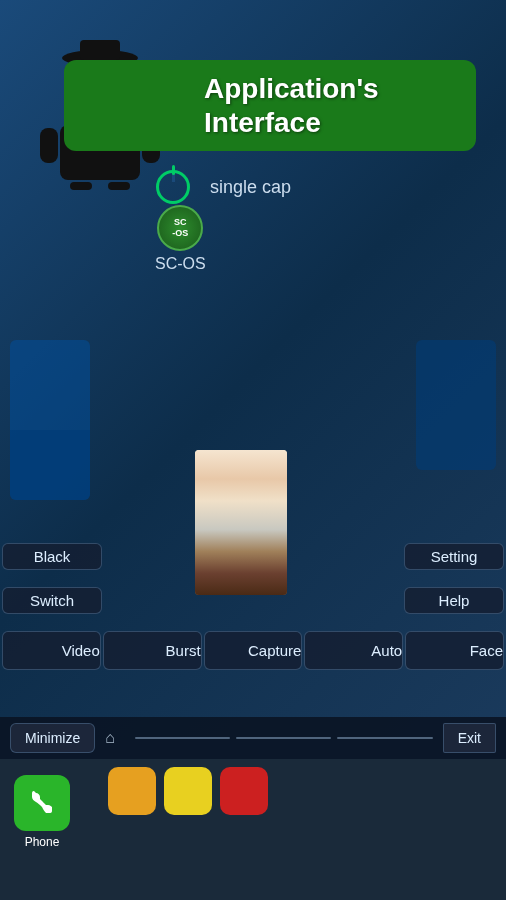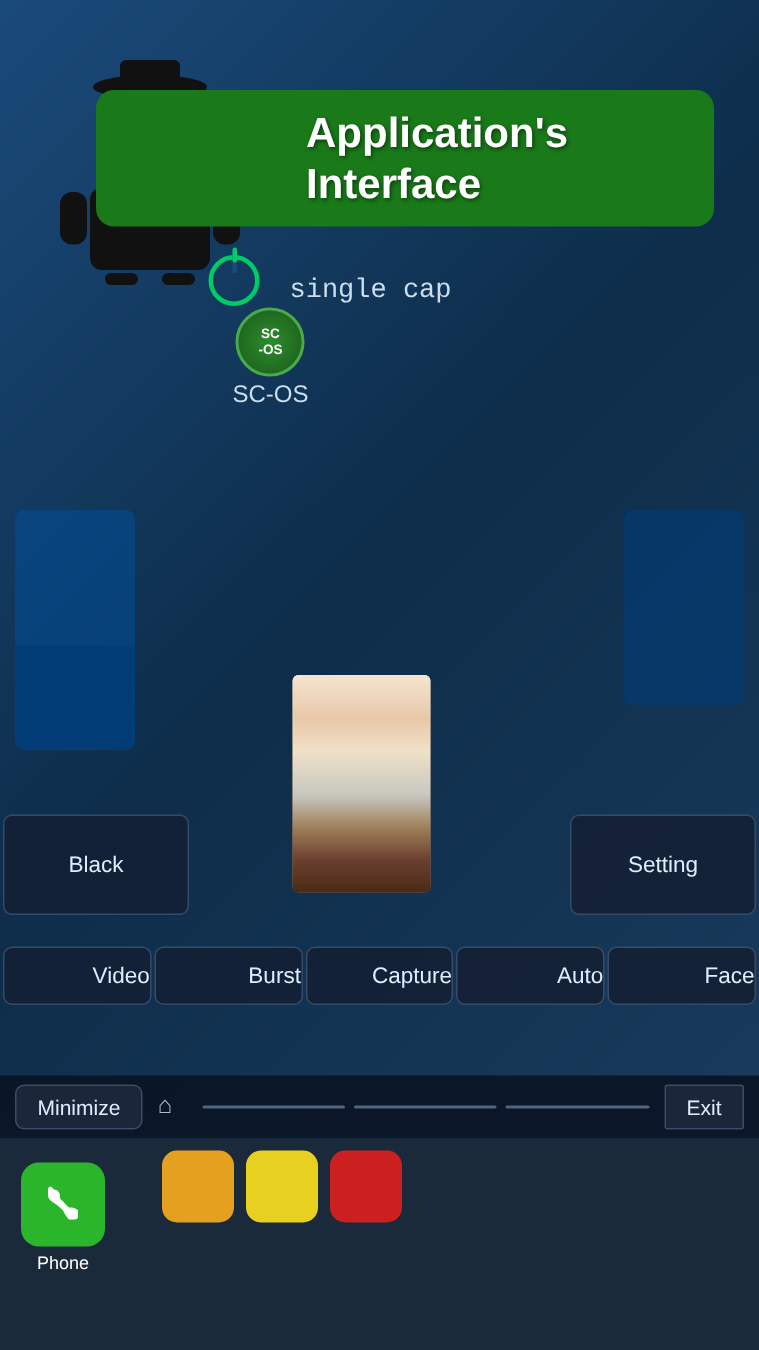--- a/index.html
+++ b/index.html
@@ -179,25 +179,25 @@
       display: flex;
       padding: 0 2px;
       gap: 2px;
     }
 
     .action-btn {
       background: rgba(20, 30, 50, 0.85);
       color: #ddeeff;
       border: 1px solid rgba(100, 140, 180, 0.4);
       border-radius: 6px;
-      padding: 24px 0;
+      padding: 4px 0;
       font-size: 15px;
       cursor: pointer;
       text-align: center;
-      width: 124px;
+      width: 100px;
     }
 
     .action-btn-wide {
       background: rgba(20, 30, 50, 0.85);
       color: #ddeeff;
       border: 1px solid rgba(100, 140, 180, 0.4);
       border-radius: 6px;
       padding: 10px 0;
       font-size: 15px;
       cursor: pointer;
@@ -324,25 +324,24 @@
       width: 3px;
       height: 10px;
       background: #00cc66;
       z-index: 2;
       border-radius: 2px;
     }
 
     .power-row {
       position: absolute;
       top: 170px;
-      left: 139px;
-      display: flex;
-      align-items: flex-end;
+      left: 156px;
+      display: flex;
+      align-items: center;
       gap: 20px;
-      font-family: Liberation Mono, monospace;
     }
   </style>
 </head>
 <body>
 
 <div class="app-area">
 
   <div class="robot-container">
     <svg class="robot-svg" viewBox="0 0 120 160" xmlns="http://www.w3.org/2000/svg">
 
@@ -405,20 +404,24 @@
 
       <div style="height:100%; background: linear-gradient(180deg, #f5e5d0 0%, #e8c8a8 20%, #f0e0c8 35%, #c8c8c0 55%, #a0805a 70%, #6b4030 85%, #4a2a15 100%);"></div>
     </div>
   </div>
 
   <div class="btn-row-1">
     <button class="action-btn">Black</button>
     <button class="action-btn">Setting</button>
   </div>
 
+  <div class="btn-row-2">
+    <button class="action-btn">Switch</button>
+    <button class="action-btn">Help</button>
+  </div>
 
   <div class="btn-row-3">
     <button class="action-btn-wide">Video</button>
     <button class="action-btn-wide">Burst</button>
     <button class="action-btn-wide">Capture</button>
     <button class="action-btn-wide">Auto</button>
     <button class="action-btn-wide">Face</button>
   </div>
 
   <div class="bottom-bar">

